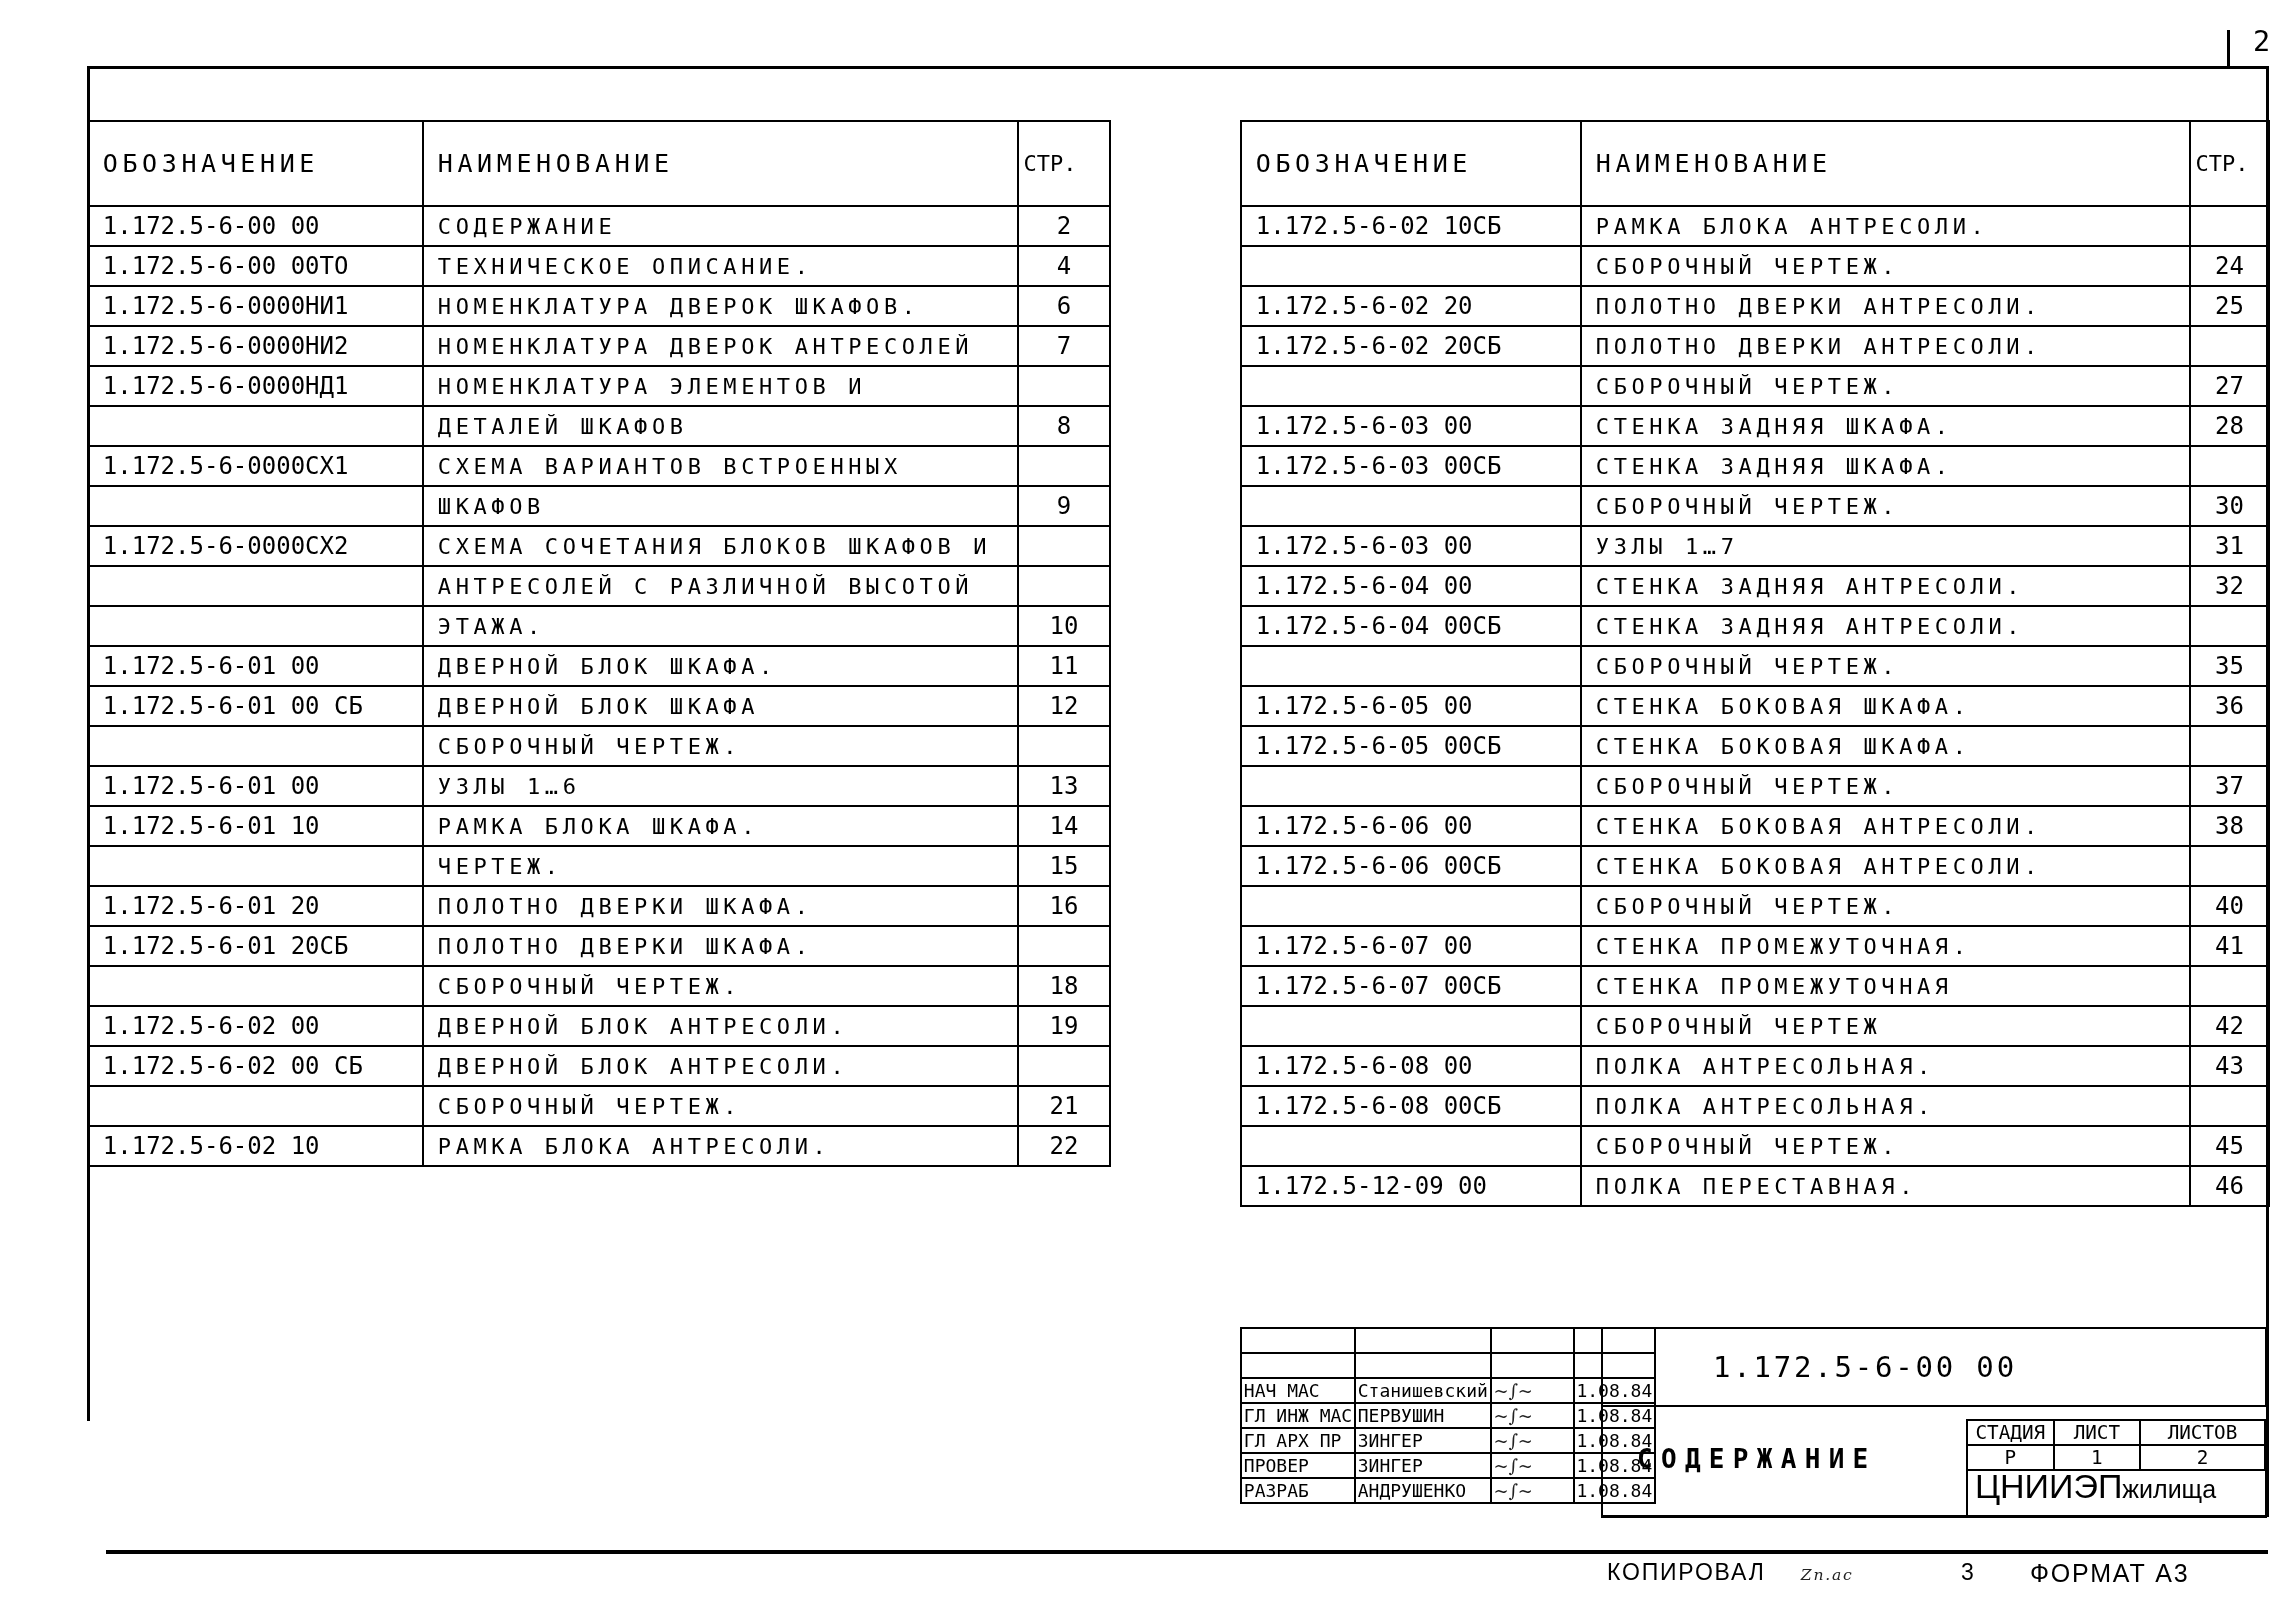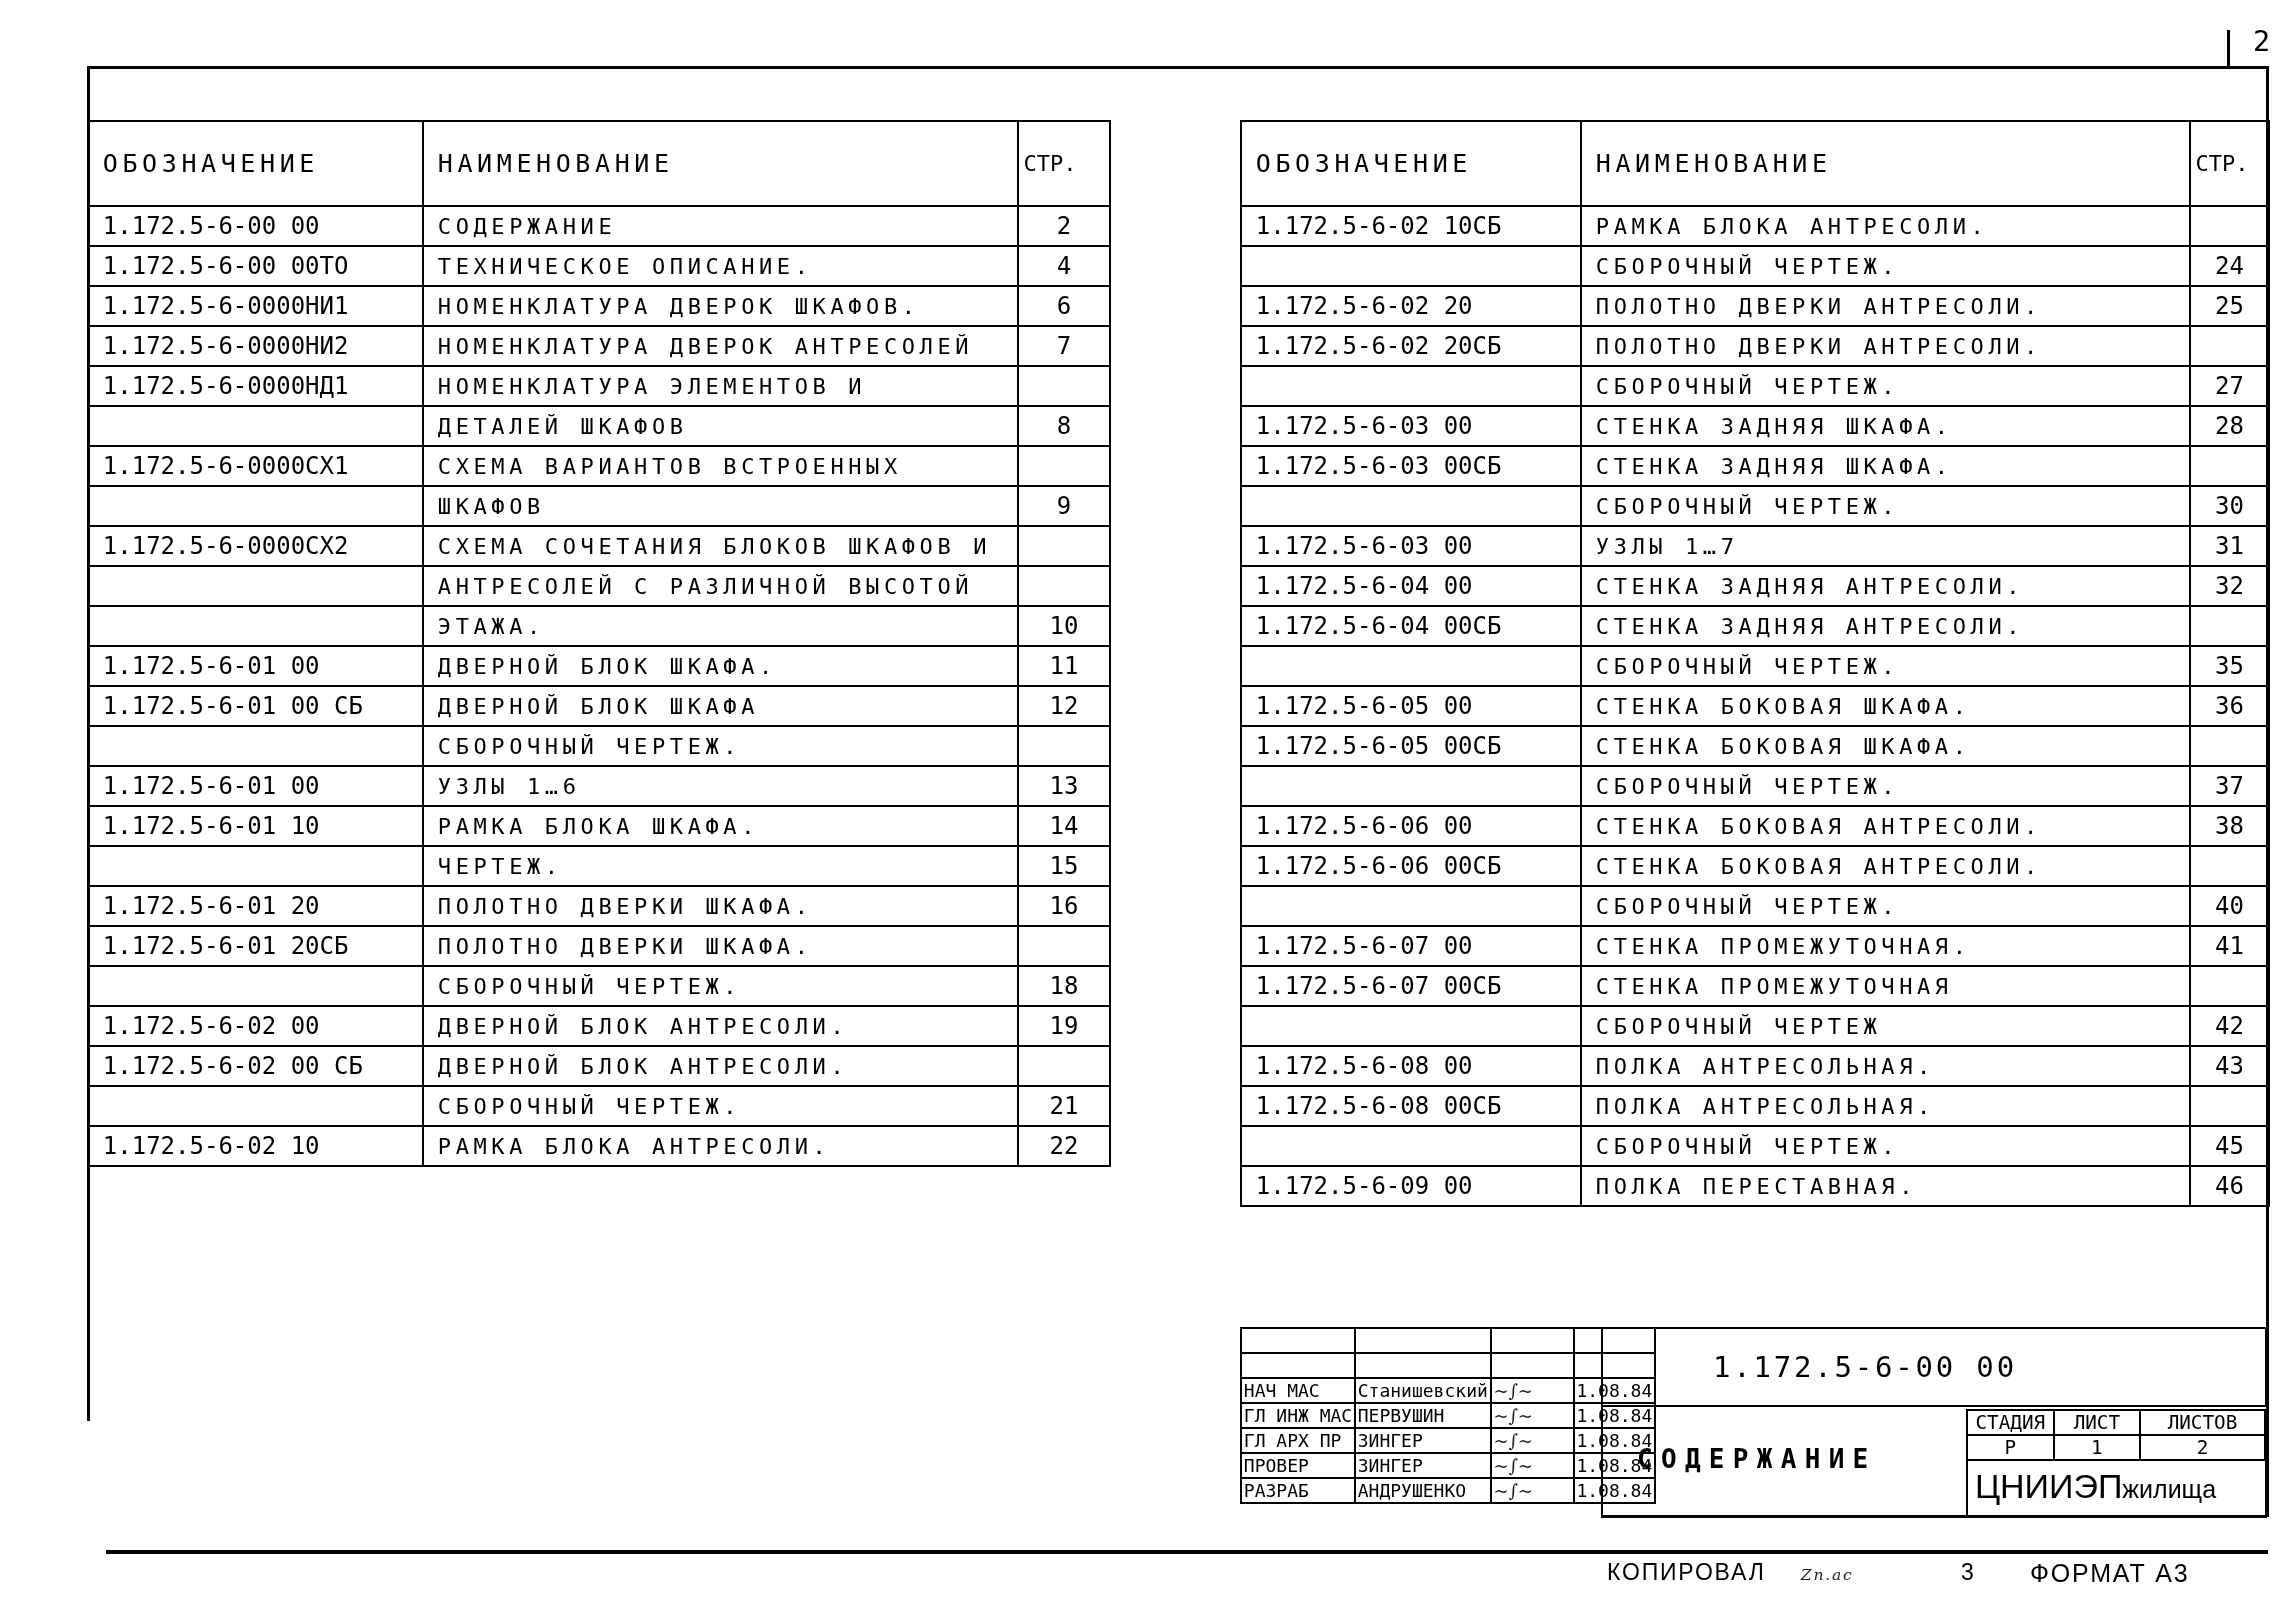--- a/index.html
+++ b/index.html
@@ -20,21 +20,21 @@
   .sheet-no { position:absolute; left:2253px; top:25px; font-size:28.5px; }
 
   
   .tb { position:absolute; left:1240px; top:1327px; width:1026px; height:191px; }
   .tb table.stamp { position:absolute; left:0; top:0; border-collapse:collapse; table-layout:fixed; }
   .tb table.stamp td { border:2.3px solid #000; height:23px; padding:0 1.8px; font-size:18px; white-space:nowrap; overflow:hidden;margin-left:7px; }
   .tb .code-cell { position:absolute; left:361px; top:0; width:666px; height:80px; border:2.8px solid #000; border-left:2.8px solid #000; box-sizing:border-box; }
   .tb .code-cell span { position:absolute; left:110px; top:20.7px; font-size:29px; letter-spacing:2.8px; }
   .tb .name-cell { position:absolute; left:361px; top:78px; width:367px; height:113px; border-left:2.8px solid #000; border-bottom:3.2px solid #000; box-sizing:border-box; }
   .tb .name-cell span { position:absolute; left:34px; top:39px; font-size:26px; font-weight:bold; letter-spacing:8.3px; }
-  .tb table.stage { position:absolute; left:726px; top:82px; border-collapse:collapse; table-layout:fixed;padding-left:7px; }
+  .tb table.stage { position:absolute; left:726px; top:92px; border-collapse:collapse; table-layout:fixed;padding-left:7px; }
   .tb table.stage td { border:2.3px solid #000; height:23px; font-size:19.3px; text-align:center; padding:0; white-space:nowrap; }
   .tb .org { position:absolute; left:726px; top:131px; width:301px; height:60px; border-left:2.8px solid #000; border-right:2.8px solid #000; border-bottom:3.2px solid #000; box-sizing:border-box; }
   .tb .org span { position:absolute; left:6.9px; top:9.2px; font-size:34px; font-family:Liberation Sans, sans-serif; }
   .tb .org small { font-size:25px; }
 
   .sig { font-family:"DejaVu Serif", serif; font-style:italic; font-size:15.6px; color:#222; }
 
   .footer { position:absolute; top:1559px; font-size:23px; font-family:"Liberation Sans", sans-serif; letter-spacing:1.8px; }
 </style>
 </head>
@@ -311,21 +311,21 @@
     <td class="code">1.172.5-6-08 00СБ</td>
     <td class="name">ПОЛКА АНТРЕСОЛЬНАЯ.</td>
     <td class="pg"></td>
   </tr>
       <tr>
     <td class="code"></td>
     <td class="name">СБОРОЧНЫЙ ЧЕРТЕЖ.</td>
     <td class="pg">45</td>
   </tr>
       <tr>
-    <td class="code">1.172.5-6-09 00</td>
+    <td class="code">1.172.5-12-09 00</td>
     <td class="name">ПОЛКА ПЕРЕСТАВНАЯ.</td>
     <td class="pg">46</td>
   </tr>
     </tbody>
 </table>
 
 <div class="tb">
   <table class="stamp">
     <colgroup>
         <col style="width:94px">

